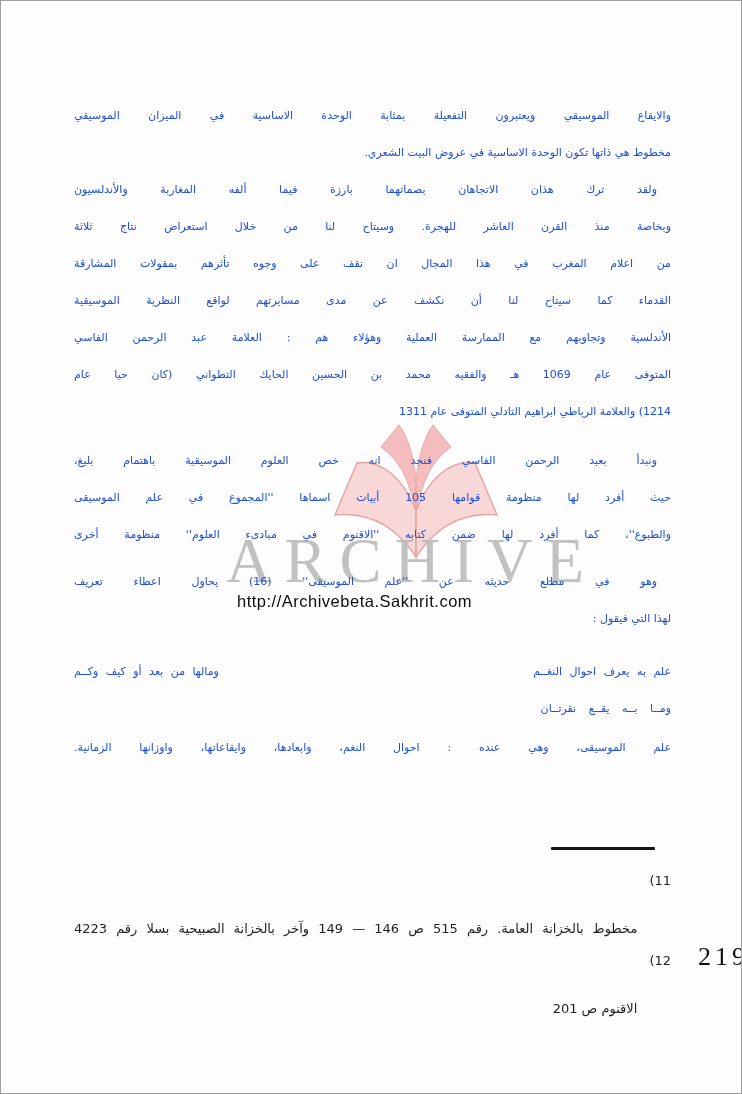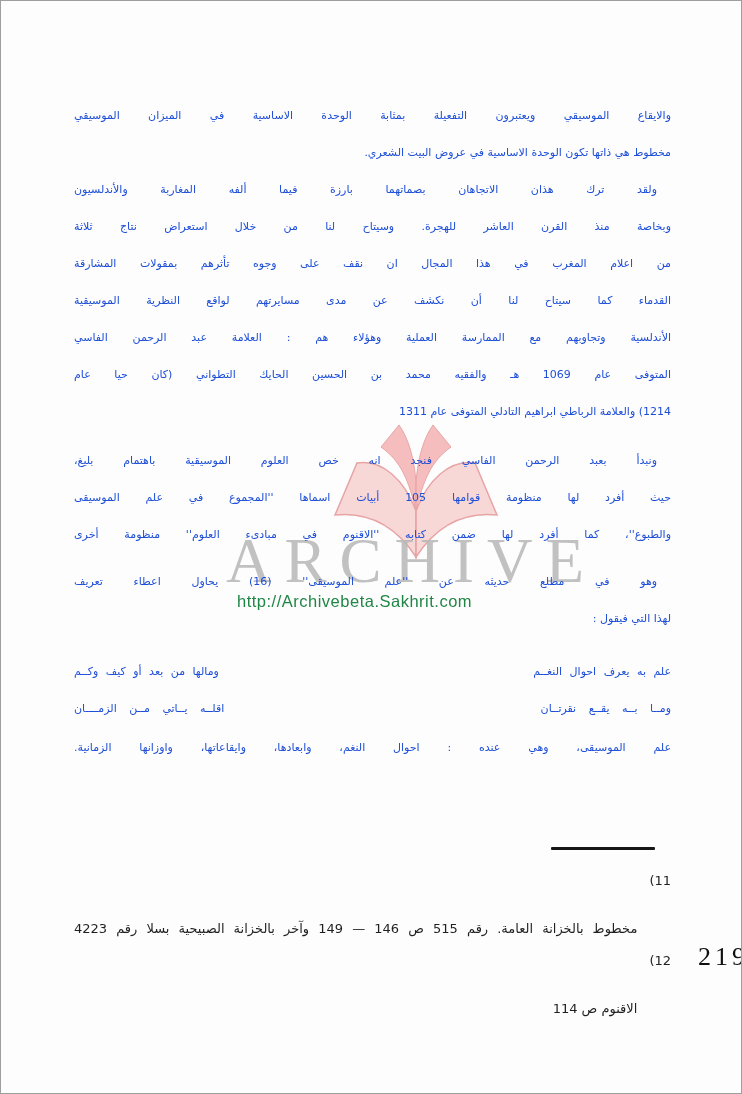--- a/index.html
+++ b/index.html
@@ -19,21 +19,21 @@
     position:absolute;left:200px;top:529px;width:408px;
     text-align:center;text-indent:13px;
     font-family:"Liberation Serif","DejaVu Serif",serif;
     font-size:63px;line-height:1;letter-spacing:13px;
     color:#b7b7b7;opacity:.85;
   }
   .wm-url{
     position:absolute;left:236px;top:591px;
     font-family:"Liberation Sans",sans-serif;
     font-size:16.5px;letter-spacing:.5px;
-    color:#15803d;opacity:.95;
+    color:#000000;opacity:.95;
   }
   
   .text-block{
     position:absolute;top:96px;right:70px;width:597px;z-index:2;
     direction:rtl;color:#1d4ed8;font-size:11px;
   }
   .ln{line-height:37px;text-align:justify;text-align-last:justify;}
   .ln.end{text-align-last:right;}
   .ln.indent{padding-right:14px;}
   .para3{margin-top:12px;}
@@ -107,37 +107,36 @@
       <div class="ln end">لهذا التي فيقول :</div>
     </div>
 
     <div class="verse">
       <div class="verse-row v1">
         <span>علم به يعرف احوال النغــم</span>
         <span>ومالها من بعد أو كيف وكــم</span>
       </div>
       <div class="verse-row v2">
         <span>ومــا بــه يقــع نقرتــان</span>
-        <span>اقلــه يــاتي مــن الزمــــان</span>
       </div>
     </div>
 
     <div class="para para5">
       <div class="ln">علم الموسيقى، وهي عنده : احوال النغم، وابعادها، وايقاعاتها، واوزانها الزمانية.</div>
     </div>
 
   </div>
 
   <div class="footnotes">
     <div class="fn-rule"></div>
     <div class="fn-line">
       <span class="fn-marker">(11</span>
       <span class="fn-text fill">مخطوط بالخزانة العامة. رقم 515 ص 146 — 149 وآخر بالخزانة الصبيحية بسلا رقم 4223</span>
     </div>
     <div class="fn-line">
       <span class="fn-marker">(12</span>
-      <span class="fn-text natural">الاقنوم ص 114</span>
+      <span class="fn-text natural">الاقنوم ص 201</span>
     </div>
   </div>
 
   <div class="page-number">219</div>
 
 </div>
 
 </body></html>

